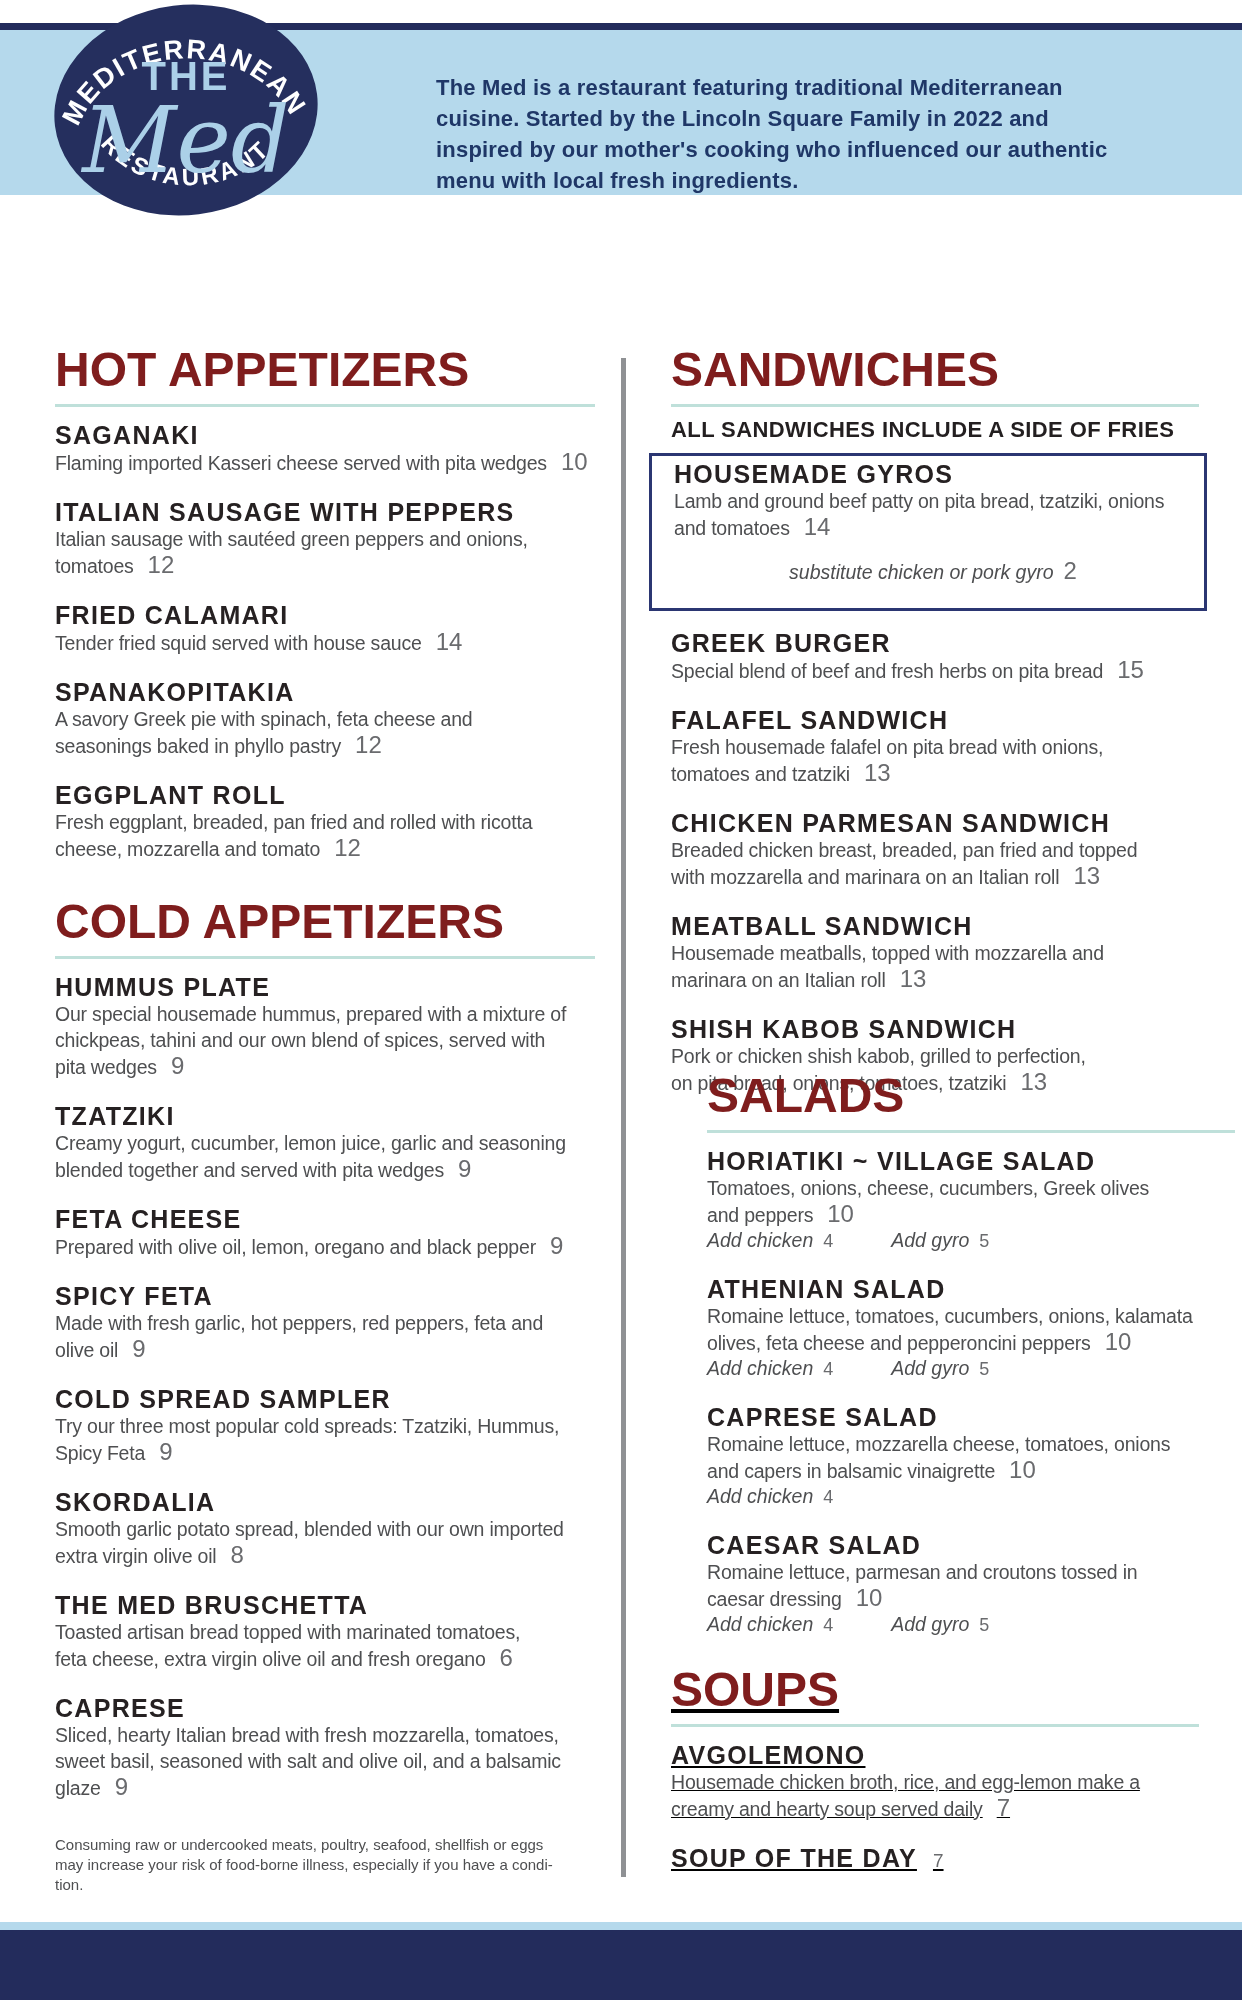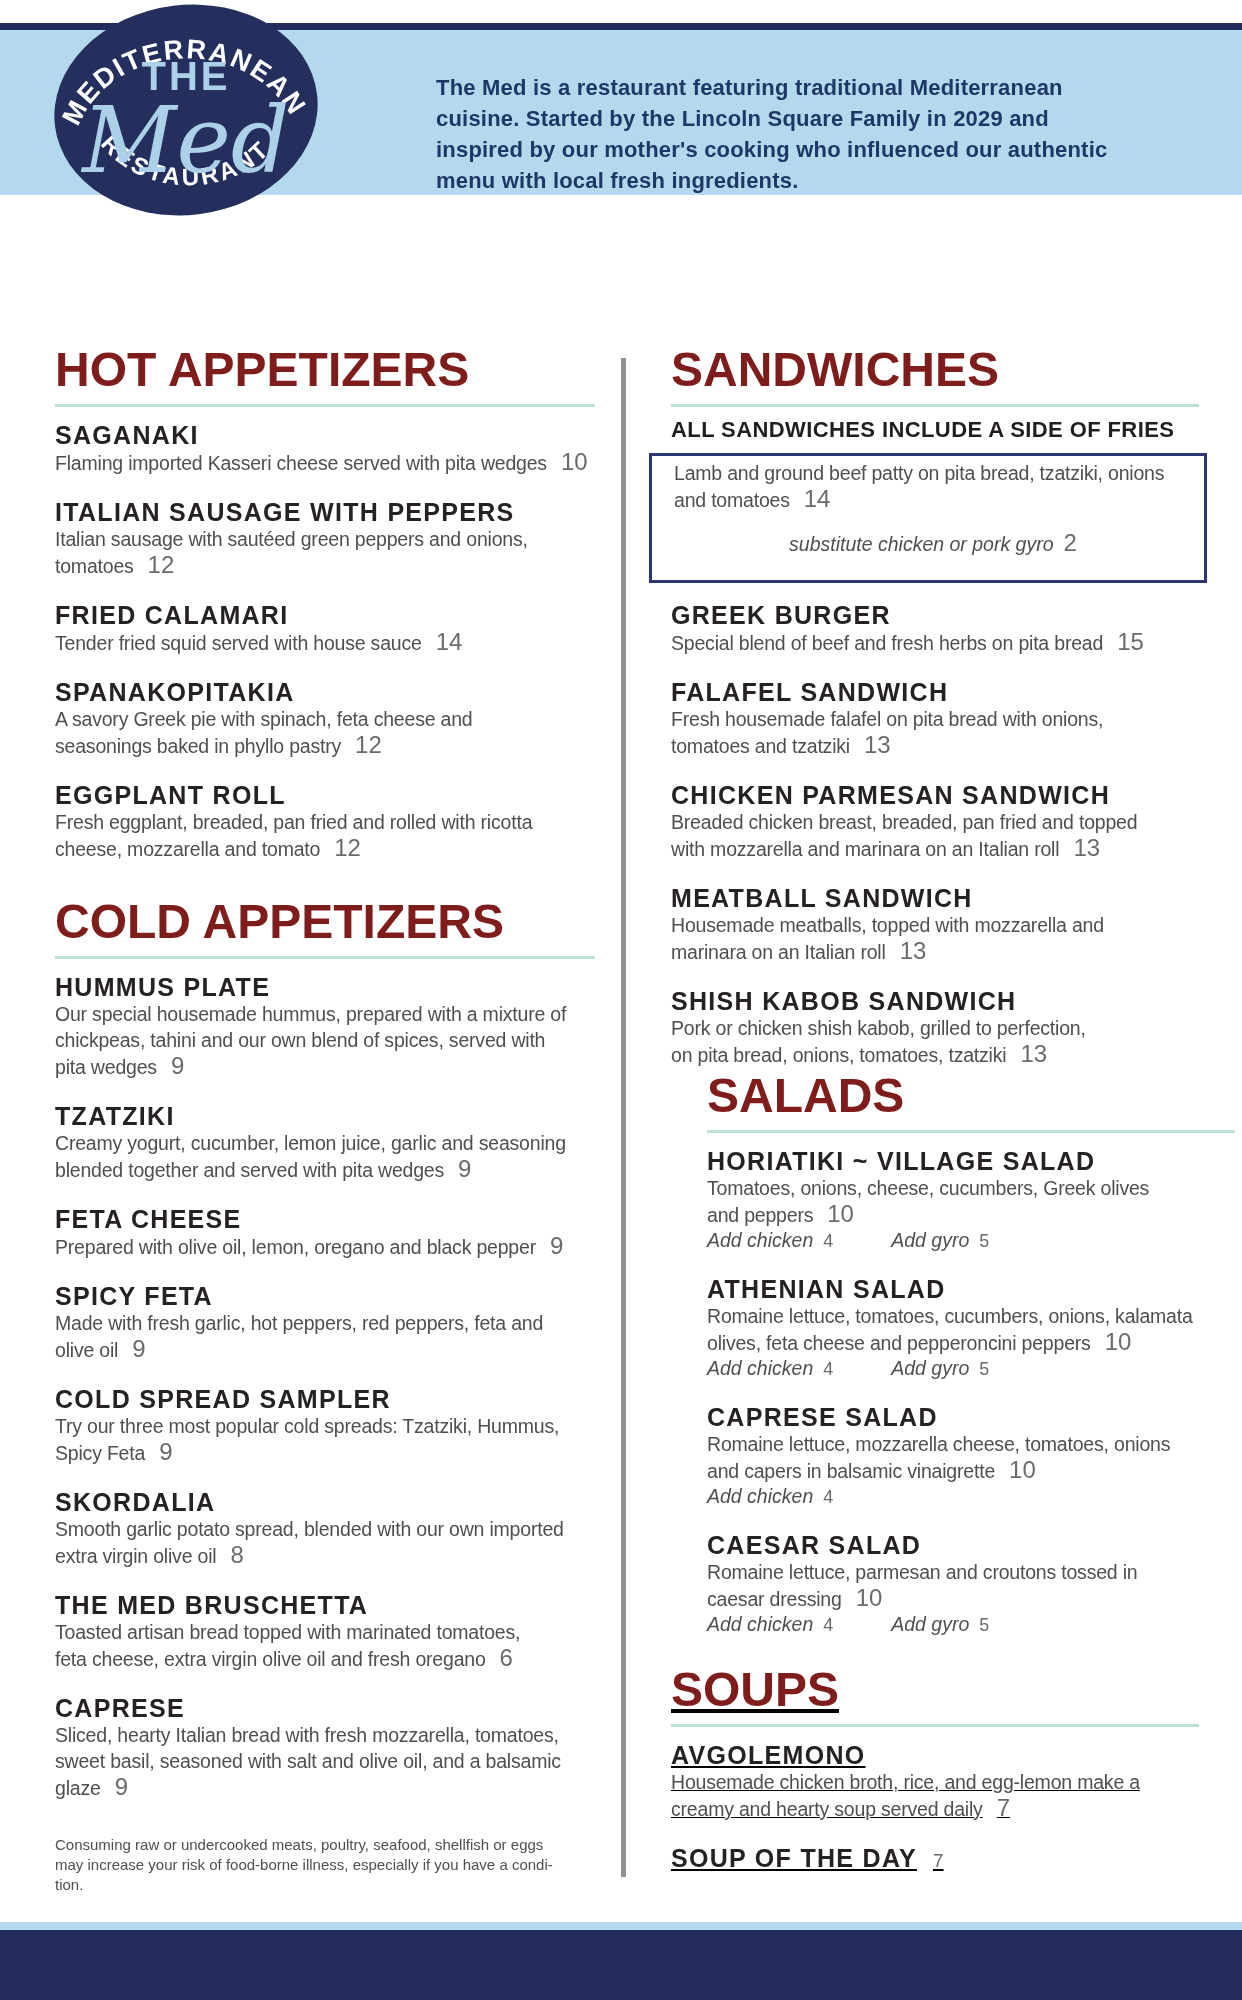--- a/index.html
+++ b/index.html
@@ -73,21 +73,21 @@
       <textPath href="#arcTop" startOffset="50%" text-anchor="middle">MEDITERRANEAN</textPath>
     </text>
     <text fill="#ffffff" font-size="24" font-weight="bold" letter-spacing="3" font-family="Liberation Sans, sans-serif">
       <textPath href="#arcBot" startOffset="50%" text-anchor="middle">RESTAURANT</textPath>
     </text>
     <text x="136" y="88" fill="#abd0e8" font-size="40" font-weight="bold" letter-spacing="3" text-anchor="middle" font-family="Liberation Sans, sans-serif">THE</text>
     <text x="136" y="170" fill="#abd0e8" font-size="92" font-style="italic" text-anchor="middle" font-family="DejaVu Serif, serif">Med</text>
   </svg>
 
   <div class="intro">The Med is a restaurant featuring traditional Mediterranean
-cuisine. Started by the Lincoln Square Family in 2029 and
+cuisine. Started by the Lincoln Square Family in 2022 and
 inspired by our mother's cooking who influenced our authentic
 menu with local fresh ingredients.</div>
 
   <div class="divider"></div>
 
   <section class="section sec-hot">
     <h2>HOT APPETIZERS</h2>
 
     <div class="item first">
       <h3>SAGANAKI</h3>
@@ -162,20 +162,21 @@
 
   <p class="disclaimer">Consuming raw or undercooked meats, poultry, seafood, shellfish or eggs
 may increase your risk of food-borne illness, especially if you have a condi-
 tion.</p>
 
   <section class="section sec-sand">
     <h2>SANDWICHES</h2>
     <p class="note">ALL SANDWICHES INCLUDE A SIDE OF FRIES</p>
 
     <div class="feature-box">
+      <h3>HOUSEMADE GYROS</h3>
       <p class="desc"><span class="txt">Lamb and ground beef patty on pita bread, tzatziki, onions
 and tomatoes</span><span class="price">14</span></p>
       <p class="subline"><span>substitute chicken or pork gyro</span><span class="price">2</span></p>
     </div>
 
     <div class="item" style="margin-top:18px;">
       <h3>GREEK BURGER</h3>
       <p class="desc"><span class="txt">Special blend of beef and fresh herbs on pita bread</span><span class="price">15</span></p>
     </div>
     <div class="item">

